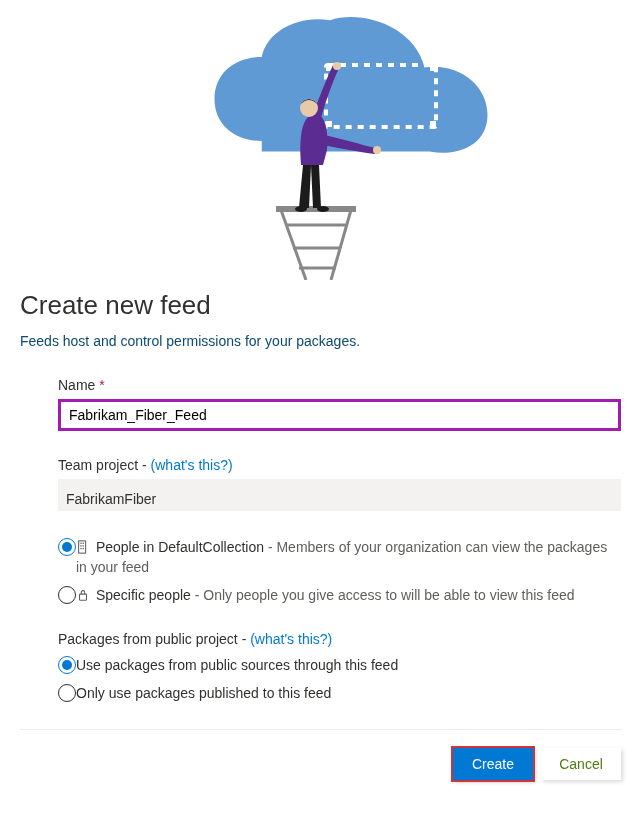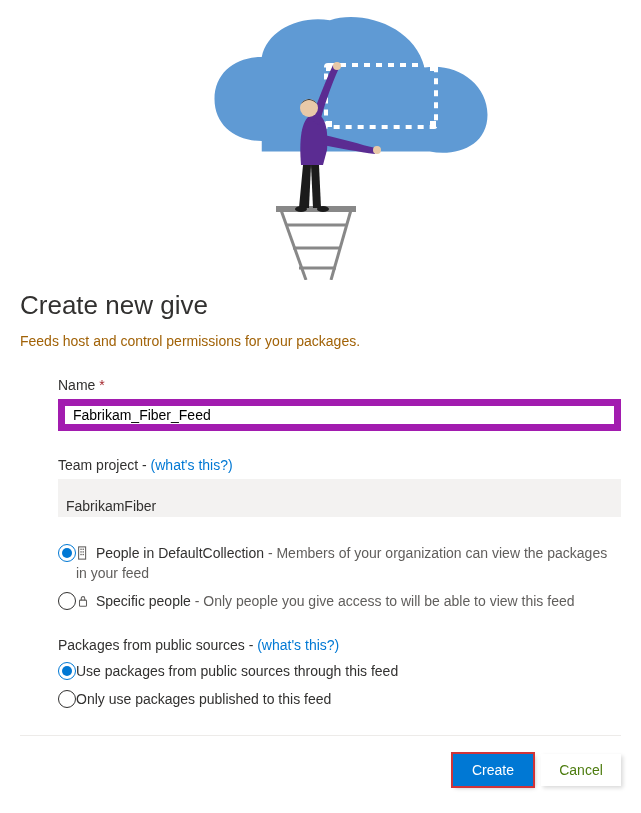--- a/index.html
+++ b/index.html
@@ -22,45 +22,45 @@
     }
     h1.title {
       font-size: 26px;
       font-weight: 400;
       color: #323130;
       margin-top: 10px;
       margin-bottom: 12px;
     }
     .subtitle {
       font-size: 14px;
-      color: #a16207;
+      color: #0c4a6e;
       margin-bottom: 28px;
     }
     .field-label {
       font-size: 14px;
       color: #323130;
       margin-bottom: 6px;
     }
     .required { color: #a4262c; }
     .text-input {
       display: block;
       width: 100%;
       height: 32px;
       padding: 4px 8px;
       font-size: 14px;
       font-family: inherit;
-      border: 7px solid #a21caf;
+      border: 3px solid #a21caf;
       background: #fff;
       outline: none;
     }
     .readonly-box {
       display: block;
       width: 100%;
       height: 32px;
-      padding: 19px 8px;
+      padding: 12px 8px;
       font-size: 14px;
       background: #f3f2f1;
       color: #323130;
       border: none;
     }
     .group { margin-bottom: 26px; margin-left: 38px; }
     .link {
       color: #0078d4;
       text-decoration: none;
       cursor: pointer;
@@ -180,21 +180,21 @@
     <path d="M150 94 Q158 86 166 94 Q164 90 158 89 Q152 90 150 94 Z" fill="#2b2b2b"></path>
 
     <circle cx="186" cy="56" r="4" fill="#e8c9a8"></circle>
     <circle cx="226" cy="140" r="4" fill="#e8c9a8"></circle>
 
     <ellipse cx="150" cy="199" rx="6" ry="3" fill="#1b1b1b"></ellipse>
     <ellipse cx="172" cy="199" rx="6" ry="3" fill="#1b1b1b"></ellipse>
   </svg>
 </div>
 
-<h1 class="title">Create new give</h1>
+<h1 class="title">Create new feed</h1>
 <div class="subtitle">Feeds host and control permissions for your packages.</div>
 
 <div class="group">
   <div class="field-label">
     <span>Name</span>
     <span class="required">*</span>
   </div>
   <input type="text" class="text-input" value="Fabrikam_Fiber_Feed" style="">
 </div>
 
@@ -232,21 +232,21 @@
         <rect x="4" y="7" width="8" height="7" rx="1" fill="none" stroke="#605e5c" stroke-width="1.2"></rect>
         <path d="M6 7 V5 a2 2 0 0 1 4 0 V7" fill="none" stroke="#605e5c" stroke-width="1.2"></path>
       </svg>
       <span>Specific people</span><span class="meta"> - Only people you give access to will be able to view this feed</span>
     </div>
   </div>
 </div>
 
 <div class="group">
   <div class="section-label">
-    <span>Packages from public sources - </span><a class="link">(what's this?)</a>
+    <span>Packages from public project - </span><a class="link">(what's this?)</a>
   </div>
 
   <div class="radio-row">
     <div class="radio-outer checked">
         <div class="radio-inner"></div>
       </div>
     <div class="radio-label">Use packages from public sources through this feed</div>
   </div>
 
   <div class="radio-row">

